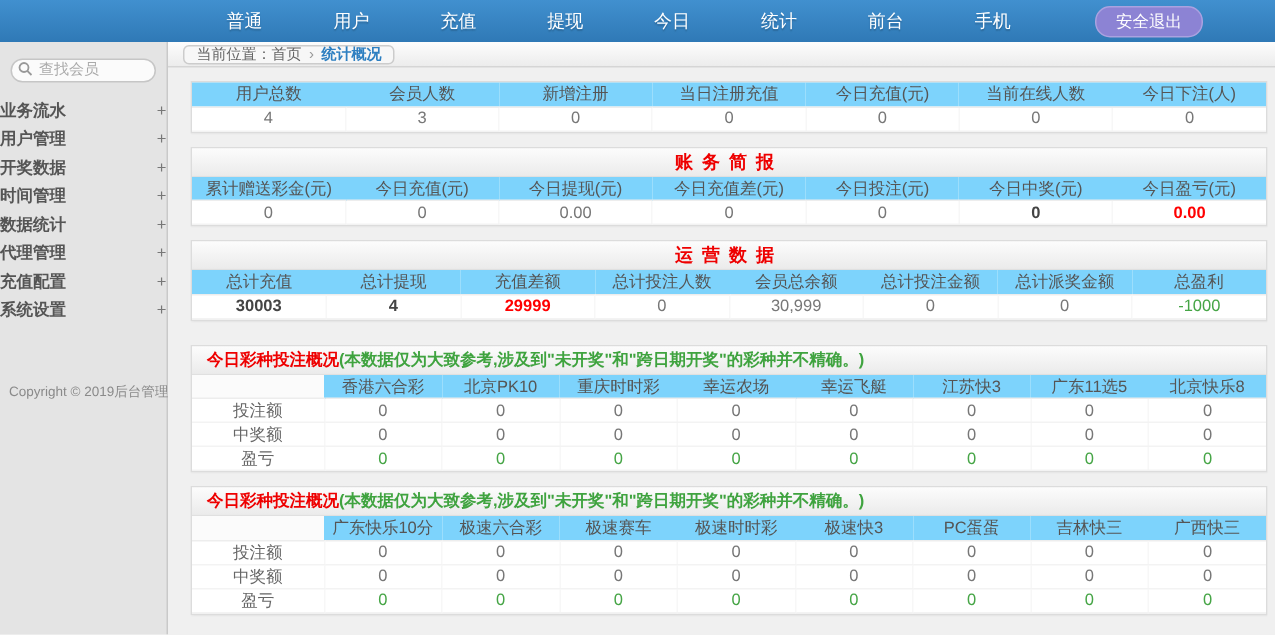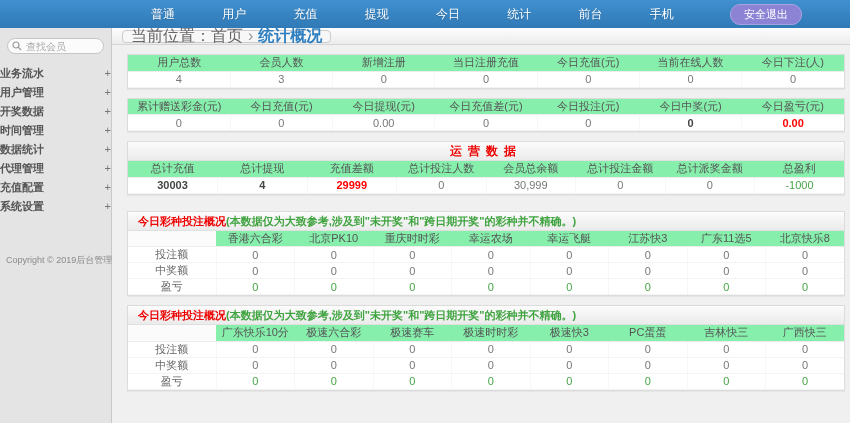--- a/index.html
+++ b/index.html
@@ -37,39 +37,39 @@
   .copyright { margin-top:38px; padding:0 6px; font-size:9px; color:#8a8a8a;
     white-space:nowrap; }
 
   
   .content { flex:1; overflow:hidden; padding:0 5px 0 15px; background:#f0f0f0; }
   .crumb-bar { height:17px; margin:0 -5px 0 -15px; padding-left:10px;
     background:linear-gradient(#fdfdfd,#ececec); border-bottom:1px solid #d5d5d5;
     display:flex; align-items:center; }
   .crumb-chip { display:inline-flex; align-items:center; height:13px;
     border:1px solid #ccc; border-radius:4px; background:#f7f7f7;
-    padding:0 8px; font-size:16px; color:#666; }
+    padding:0 8px; font-size:10px; color:#666; }
   .crumb-sep { margin:0 5px; color:#999; }
   .crumb-cur { color:#2d7fc1; font-weight:bold; cursor:pointer; }
   .crumb-home { cursor:pointer; }
 
   .panel { background:#fff; border:1px solid #dcdcdc; margin-top:9px;
     box-shadow:0 1px 1px rgba(0,0,0,0.04); }
   .panel.gap { margin-top:16px; }
   .panel-title { height:19px; line-height:19px; text-align:center;
     background:linear-gradient(#fcfcfc,#ebebeb); border-bottom:1px solid #e0e0e0;
     color:#ee0000; font-weight:bold; font-size:12px; letter-spacing:6px; }
   .panel-title-left { height:19px; line-height:19px; padding-left:10px;
     background:linear-gradient(#fcfcfc,#ebebeb); border-bottom:1px solid #e0e0e0;
     font-size:11px; font-weight:bold; letter-spacing:0; text-align:left;
     white-space:nowrap; overflow:hidden; }
   .t-red { color:#ee0000; } .t-green { color:#3fa33f; }
   table { width:100%; border-collapse:collapse; table-layout:fixed; }
   th { height:16px; font-size:11px; font-weight:normal; color:#555;
-    background:#86efac; border-bottom:1px solid #ededed; text-align:center; }
+    background:#7dd3fc; border-bottom:1px solid #ededed; text-align:center; }
   td { height:16px; font-size:11px; color:#777; text-align:center;
     border-bottom:1px solid #f3f3f3; border-right:1px solid #f7f7f7; }
   td:last-child { border-right:none; }
   td.em { color:#444; font-weight:bold; }
   td.red { color:#f00; font-weight:bold; }
   td.green { color:#46a546; }
   td.row-label, th.row-label { color:#666; }
   .lottery th.row-label { background:#fbfbfb; }
   .lottery col.label-col { width:88px; }
 </style>
@@ -166,20 +166,21 @@
           <td>0</td>
           <td>0</td>
           <td>0</td>
           <td>0</td>
         </tr>
       </tbody>
         </table>
     </div>
 
     <div class="panel">
+      <div class="panel-title">账务简报</div>
       <table>
         <tbody>
             <tr>
           <th>累计赠送彩金(元)</th>
           <th>今日充值(元)</th>
           <th>今日提现(元)</th>
           <th>今日充值差(元)</th>
           <th>今日投注(元)</th>
           <th>今日中奖(元)</th>
           <th>今日盈亏(元)</th>

